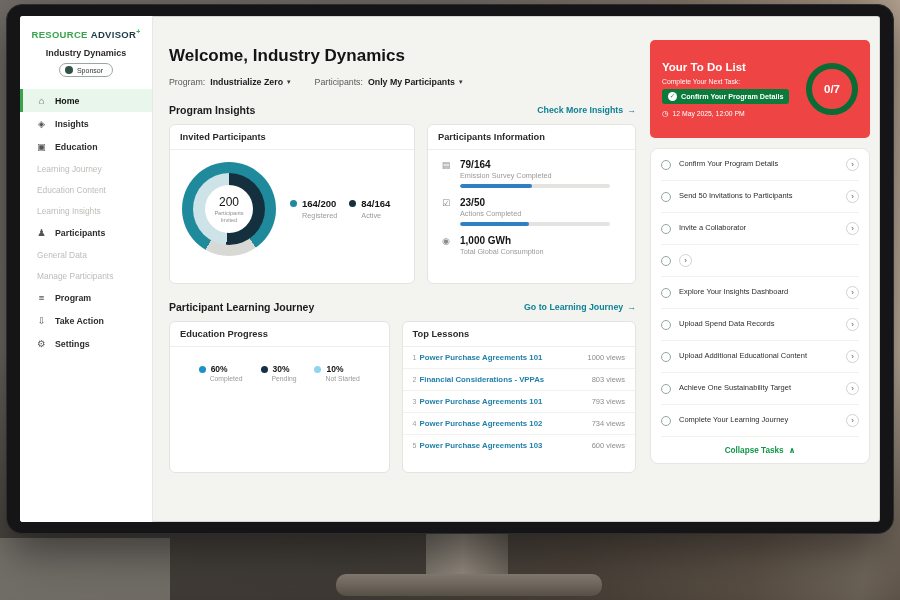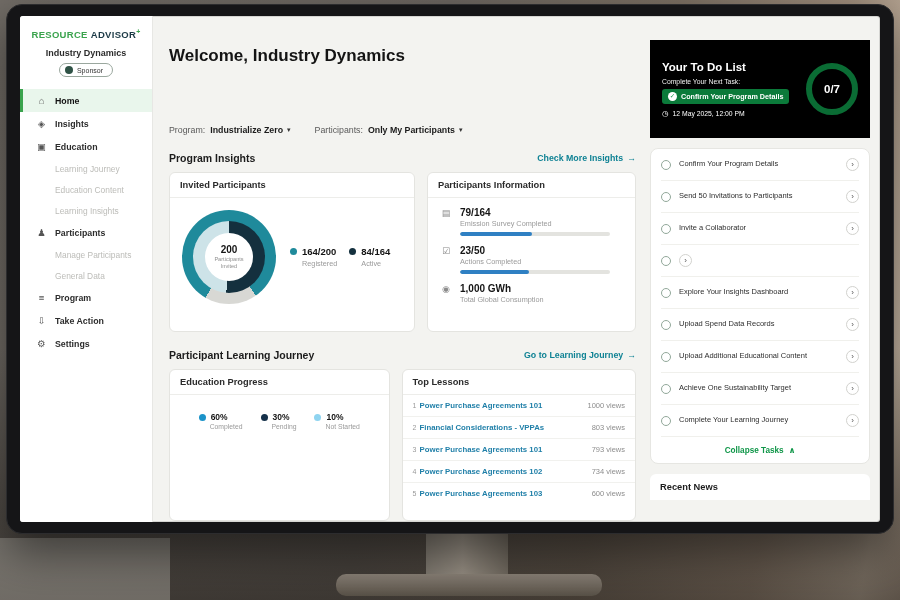--- a/index.html
+++ b/index.html
@@ -31,47 +31,47 @@
   .logo-dark { color:#1c3a46; margin-left:3px; }
   .logo-plus { color:#3aa34d; font-size:7px; vertical-align:super; }
   .org-name { text-align:center; font-size:9px; color:#2c2c2c; margin-top:8px; font-weight:bold; }
   .sponsor-pill { margin:5px auto 12px; display:flex; align-items:center; gap:4px; width:fit-content;
     border:1px solid #9aa79e; border-radius:9px; padding:2px 9px 2px 5px; font-size:7px; color:#333; }
   .sponsor-dot { width:8px; height:8px; border-radius:50%; background:#2f5246; }
   .nav-item { display:flex; align-items:center; gap:8px; height:23px; padding-left:13px;
     border-left:3px solid transparent; font-size:8.8px; font-weight:bold; color:#2d2d2d; cursor:pointer; }
   .nav-item.active { background:#e9f6ec; border-left-color:#3aa34d; color:#121212; }
   .nav-ico { width:11px; text-align:center; font-size:9.5px; color:#555; font-weight:normal; }
-  .nav-sub { display:flex; align-items:center; height:21px; padding-left:35px;
+  .nav-sub { display:flex; align-items:center; height:21px; padding-left:17px;
     font-size:8.4px; color:#bcbcb8; cursor:pointer; }
 
   
   .main { position:absolute; left:133px; top:0; width:499px; height:100%; padding:20px 16px 0; }
   .page-title { font-size:17px; font-weight:bold; color:#141414; margin-top:10px; }
   .filters { display:flex; align-items:center; gap:24px; margin-top:11px; }
-  .filter { display:flex; align-items:center; font-size:8.8px; color:#5a5a5a; cursor:pointer;margin-top:48px; }
+  .filter { display:flex; align-items:center; font-size:8.8px; color:#5a5a5a; cursor:pointer; }
   .filter-value { font-weight:bold; color:#1b1b1b; margin-left:5px; }
   .chev-down { font-size:7px; color:#333; margin-left:4px; }
   .sec-head { display:flex; justify-content:space-between; align-items:center; margin-top:17px; margin-bottom:8px; }
   .sec-title { font-size:10.5px; font-weight:bold; color:#1c1c1c; }
   .sec-link { display:flex; gap:4px; align-items:center; font-size:8.8px; font-weight:bold; color:#0f8294; cursor:pointer; }
   .cards { display:flex; gap:12px; }
   .card { background:#fff; border:1px solid #e4e4e0; border-radius:6px; overflow:hidden; }
   .card-h { padding:7px 10px; border-bottom:1px solid #ededea; font-size:9.3px; font-weight:bold; color:#2b2b2b; }
   #card-invited { width:246px; height:160px; }
   #card-info { width:209px; height:160px; }
   #card-edu { width:221px; height:152px; }
   #card-lessons { width:235px; height:152px; }
 
   .invited-body { display:flex; align-items:center; gap:14px; padding:12px; }
   .donut { position:relative; width:94px; height:94px; border-radius:50%; background:#d8d8d4; flex:none; }
   .donut-inner { position:absolute; inset:11px; border-radius:50%; background:#e8eeee; }
   .donut-hole { position:absolute; inset:23px; border-radius:50%; background:#fff;
     display:flex; flex-direction:column; align-items:center; justify-content:center; text-align:center; }
-  .donut-val { font-size:10px; font-weight:bold; color:#141414; }
+  .donut-val { font-size:12px; font-weight:normal; color:#141414; }
   .donut-lbl { font-size:5.6px; color:#909090; margin-top:1px; width:38px; line-height:1.25; }
   .leg { display:flex; gap:12px; }
   .leg-top { display:flex; align-items:center; gap:5px; }
   .dot { width:7px; height:7px; border-radius:50%; background:#999; flex:none; }
   .leg-val { font-size:9.5px; font-weight:bold; color:#141414; }
   .leg-lbl { font-size:7.3px; color:#9a9a9a; margin-left:12px; margin-top:2px; }
 
   .info-body { padding:9px 12px; display:flex; flex-direction:column; gap:9px; }
   .info-row { display:flex; gap:8px; }
   .info-ico { width:12px; text-align:center; font-size:9px; color:#8a8a8a; padding-top:1px; }
@@ -94,21 +94,21 @@
   .edu-leg .leg-lbl { font-size:6.8px; margin-left:11px; margin-top:1px; }
 
   .lesson { display:flex; align-items:center; padding:6px 10px; border-bottom:1px solid #f1f1ee; }
   .lesson:last-child { border-bottom:0; }
   .l-rank { font-size:7px; color:#9a9a9a; width:7px; }
   .l-title { flex:1; font-size:7.8px; color:#1f7fa8; cursor:pointer; font-weight:bold; }
   .l-views { font-size:7.5px; color:#8d8d8d; }
 
   
   .rightpanel { position:absolute; left:630px; top:0; width:230px; height:100%; padding:24px 10px 0 0; }
-  .todo-card { background:#000000; border-radius:0; color:#fff; padding:10px 12px;
+  .todo-card { background:#ef4444; border-radius:5px; color:#fff; padding:10px 12px;
     display:flex; align-items:center; height:98px; }
   .todo-left { flex:1; padding-right:4px; }
   .todo-title { font-size:11.5px; font-weight:bold; }
   .todo-sub { font-size:6.8px; margin-top:5px; opacity:0.95; }
   .todo-pill { display:flex; align-items:center; gap:4px; background:#0b7a3a; border-radius:3px;
     padding:3px 6px; margin-top:4px; width:fit-content; font-size:7.2px; font-weight:bold; }
   .pill-check { width:9px; height:9px; border-radius:50%; background:#fff; color:#0f9648; font-size:6.5px;
     display:flex; align-items:center; justify-content:center; font-weight:bold; flex:none; }
   .todo-due { display:flex; align-items:center; gap:4px; font-size:6.8px; margin-top:5px; }
   .due-clock { font-size:7.5px; }
@@ -164,24 +164,24 @@
       <span>Education Content</span>
     </div>
     <div class="nav-sub">
       <span>Learning Insights</span>
     </div>
     <div class="nav-item">
       <span class="nav-ico">♟</span>
       <span>Participants</span>
     </div>
     <div class="nav-sub">
+      <span>General Data</span>
+    </div>
+    <div class="nav-sub">
       <span>Manage Participants</span>
-    </div>
-    <div class="nav-sub">
-      <span>General Data</span>
     </div>
     <div class="nav-item">
       <span class="nav-ico">≡</span>
       <span>Program</span>
     </div>
     <div class="nav-item">
       <span class="nav-ico">⇩</span>
       <span>Take Action</span>
     </div>
     <div class="nav-item">
@@ -410,15 +410,14 @@
         <span class="task-check"></span>
         <span class="task-label">Complete Your Learning Journey</span>
         <span class="task-chev">›</span>
       </div>
       <div class="collapse-row">
         <span>Collapse Tasks</span>
         <span>∧</span>
       </div>
     </section>
 
-    <div class="news-head">Recent News</div>
   </aside>
 </div>
 
 </body></html>

